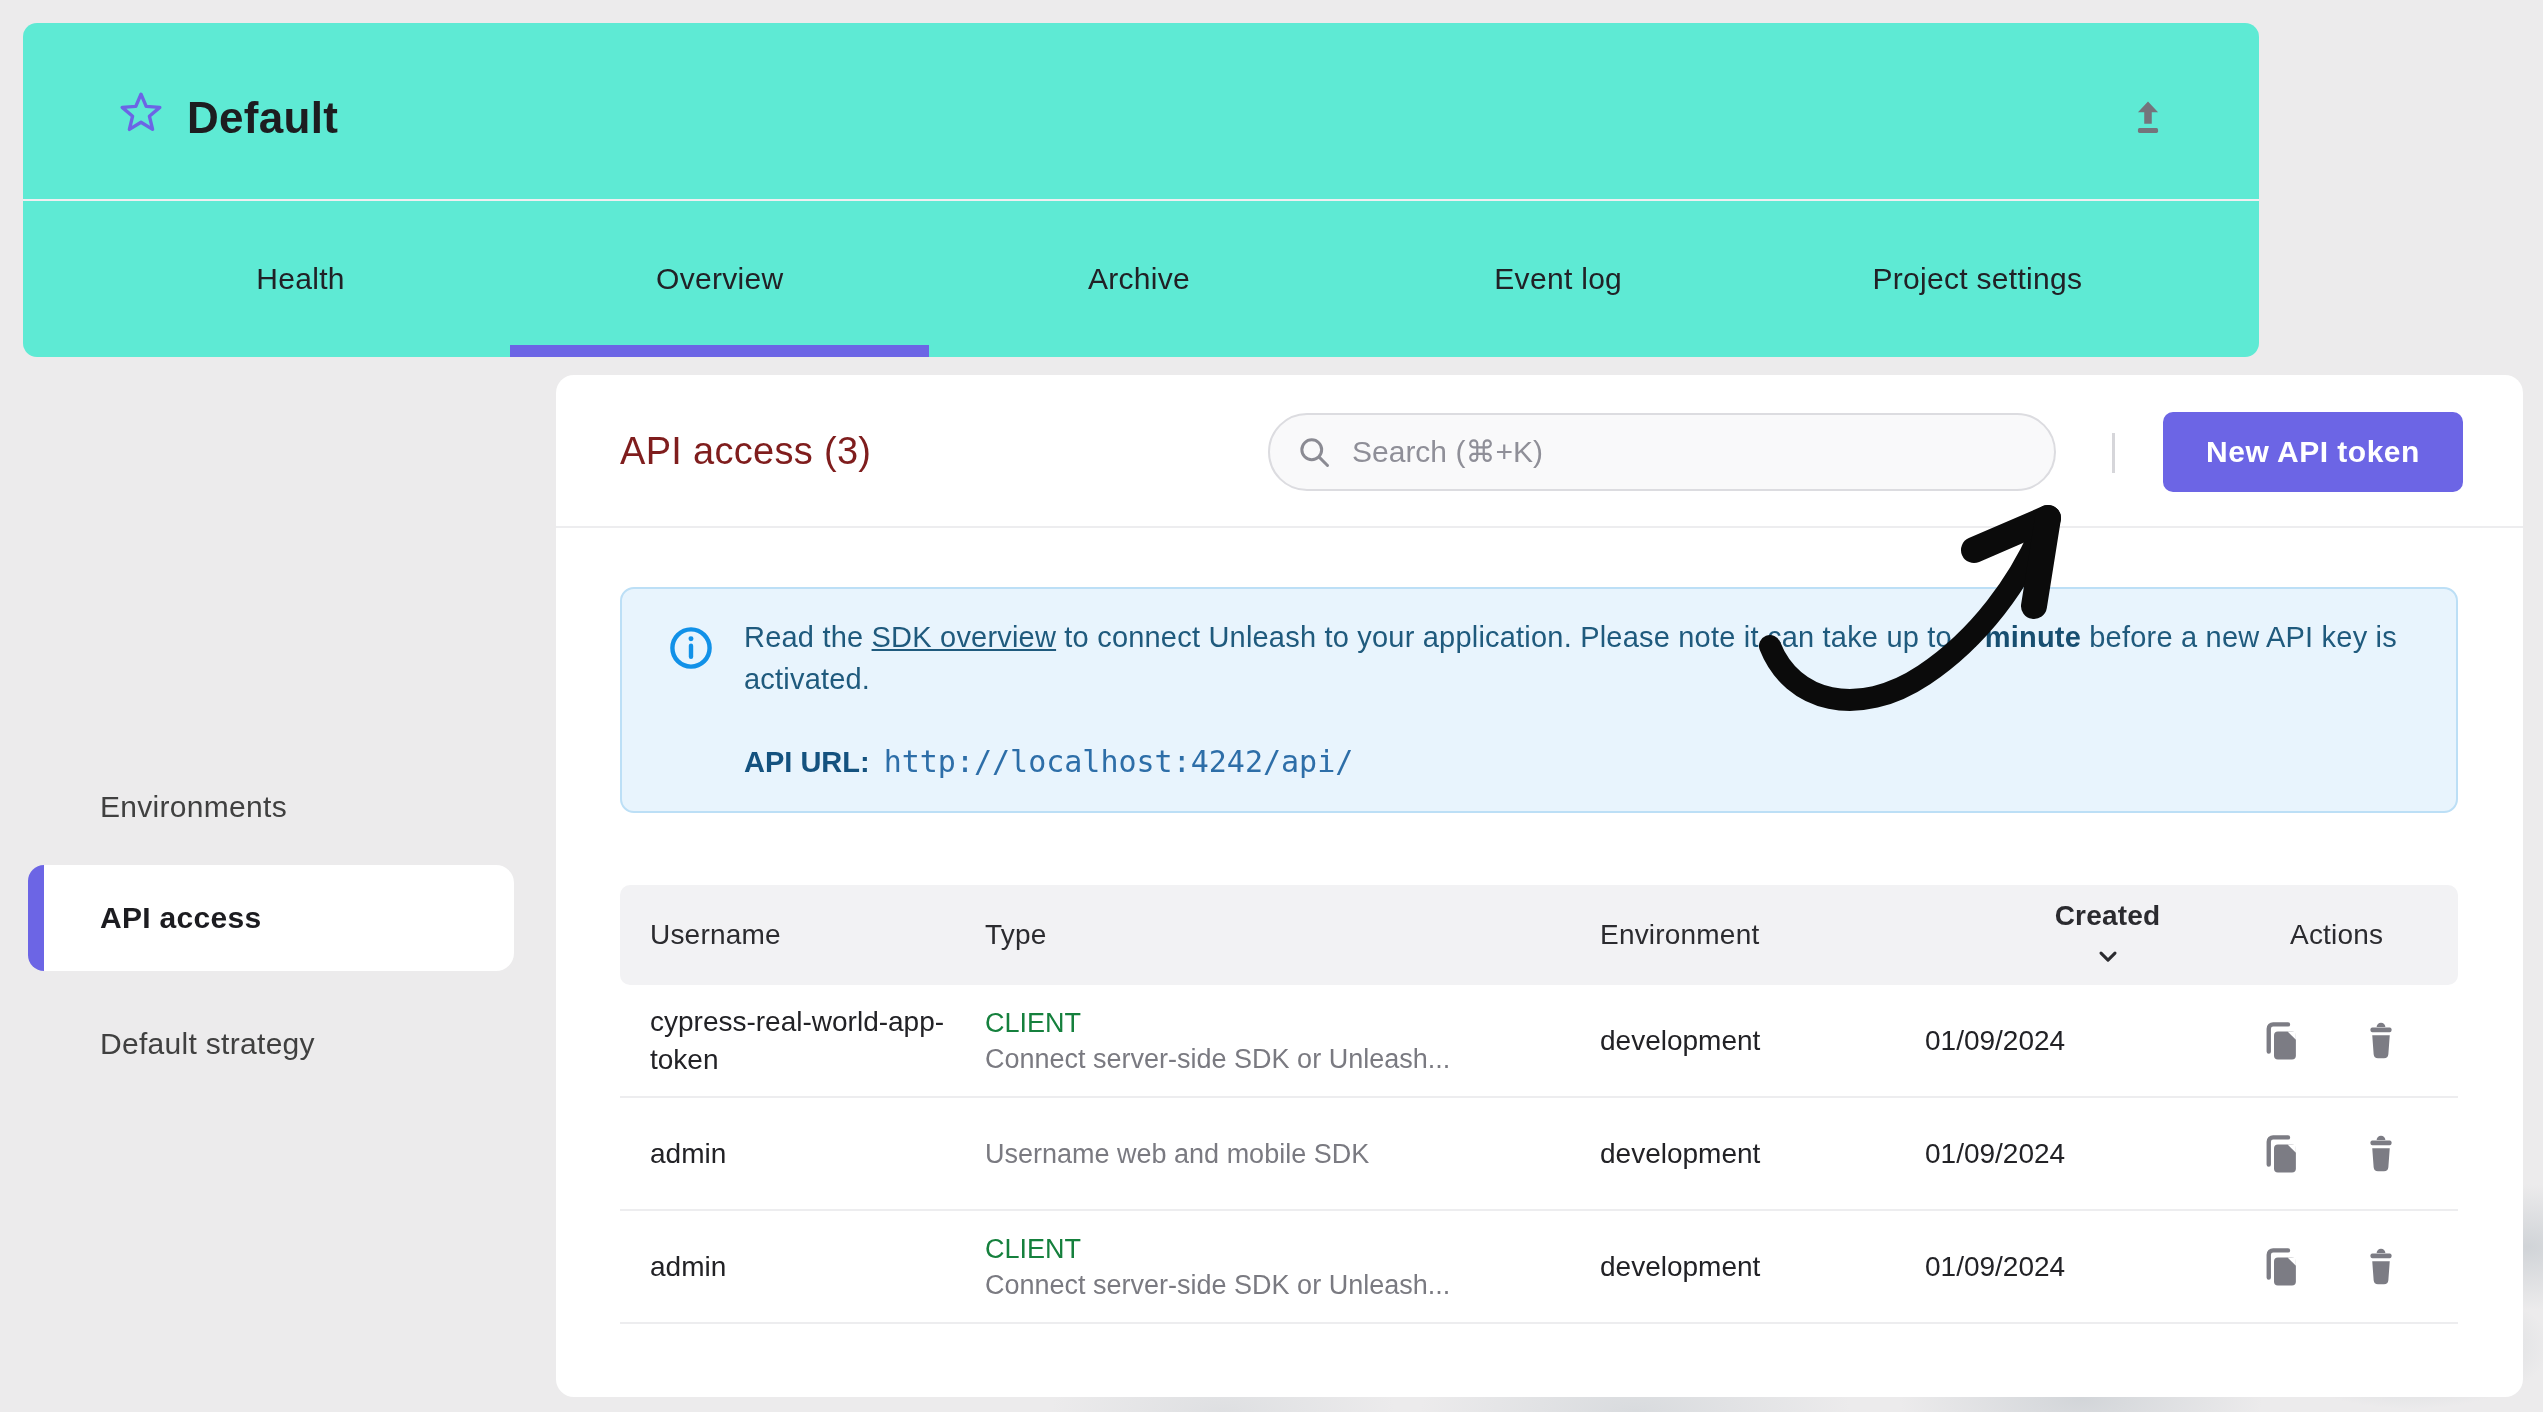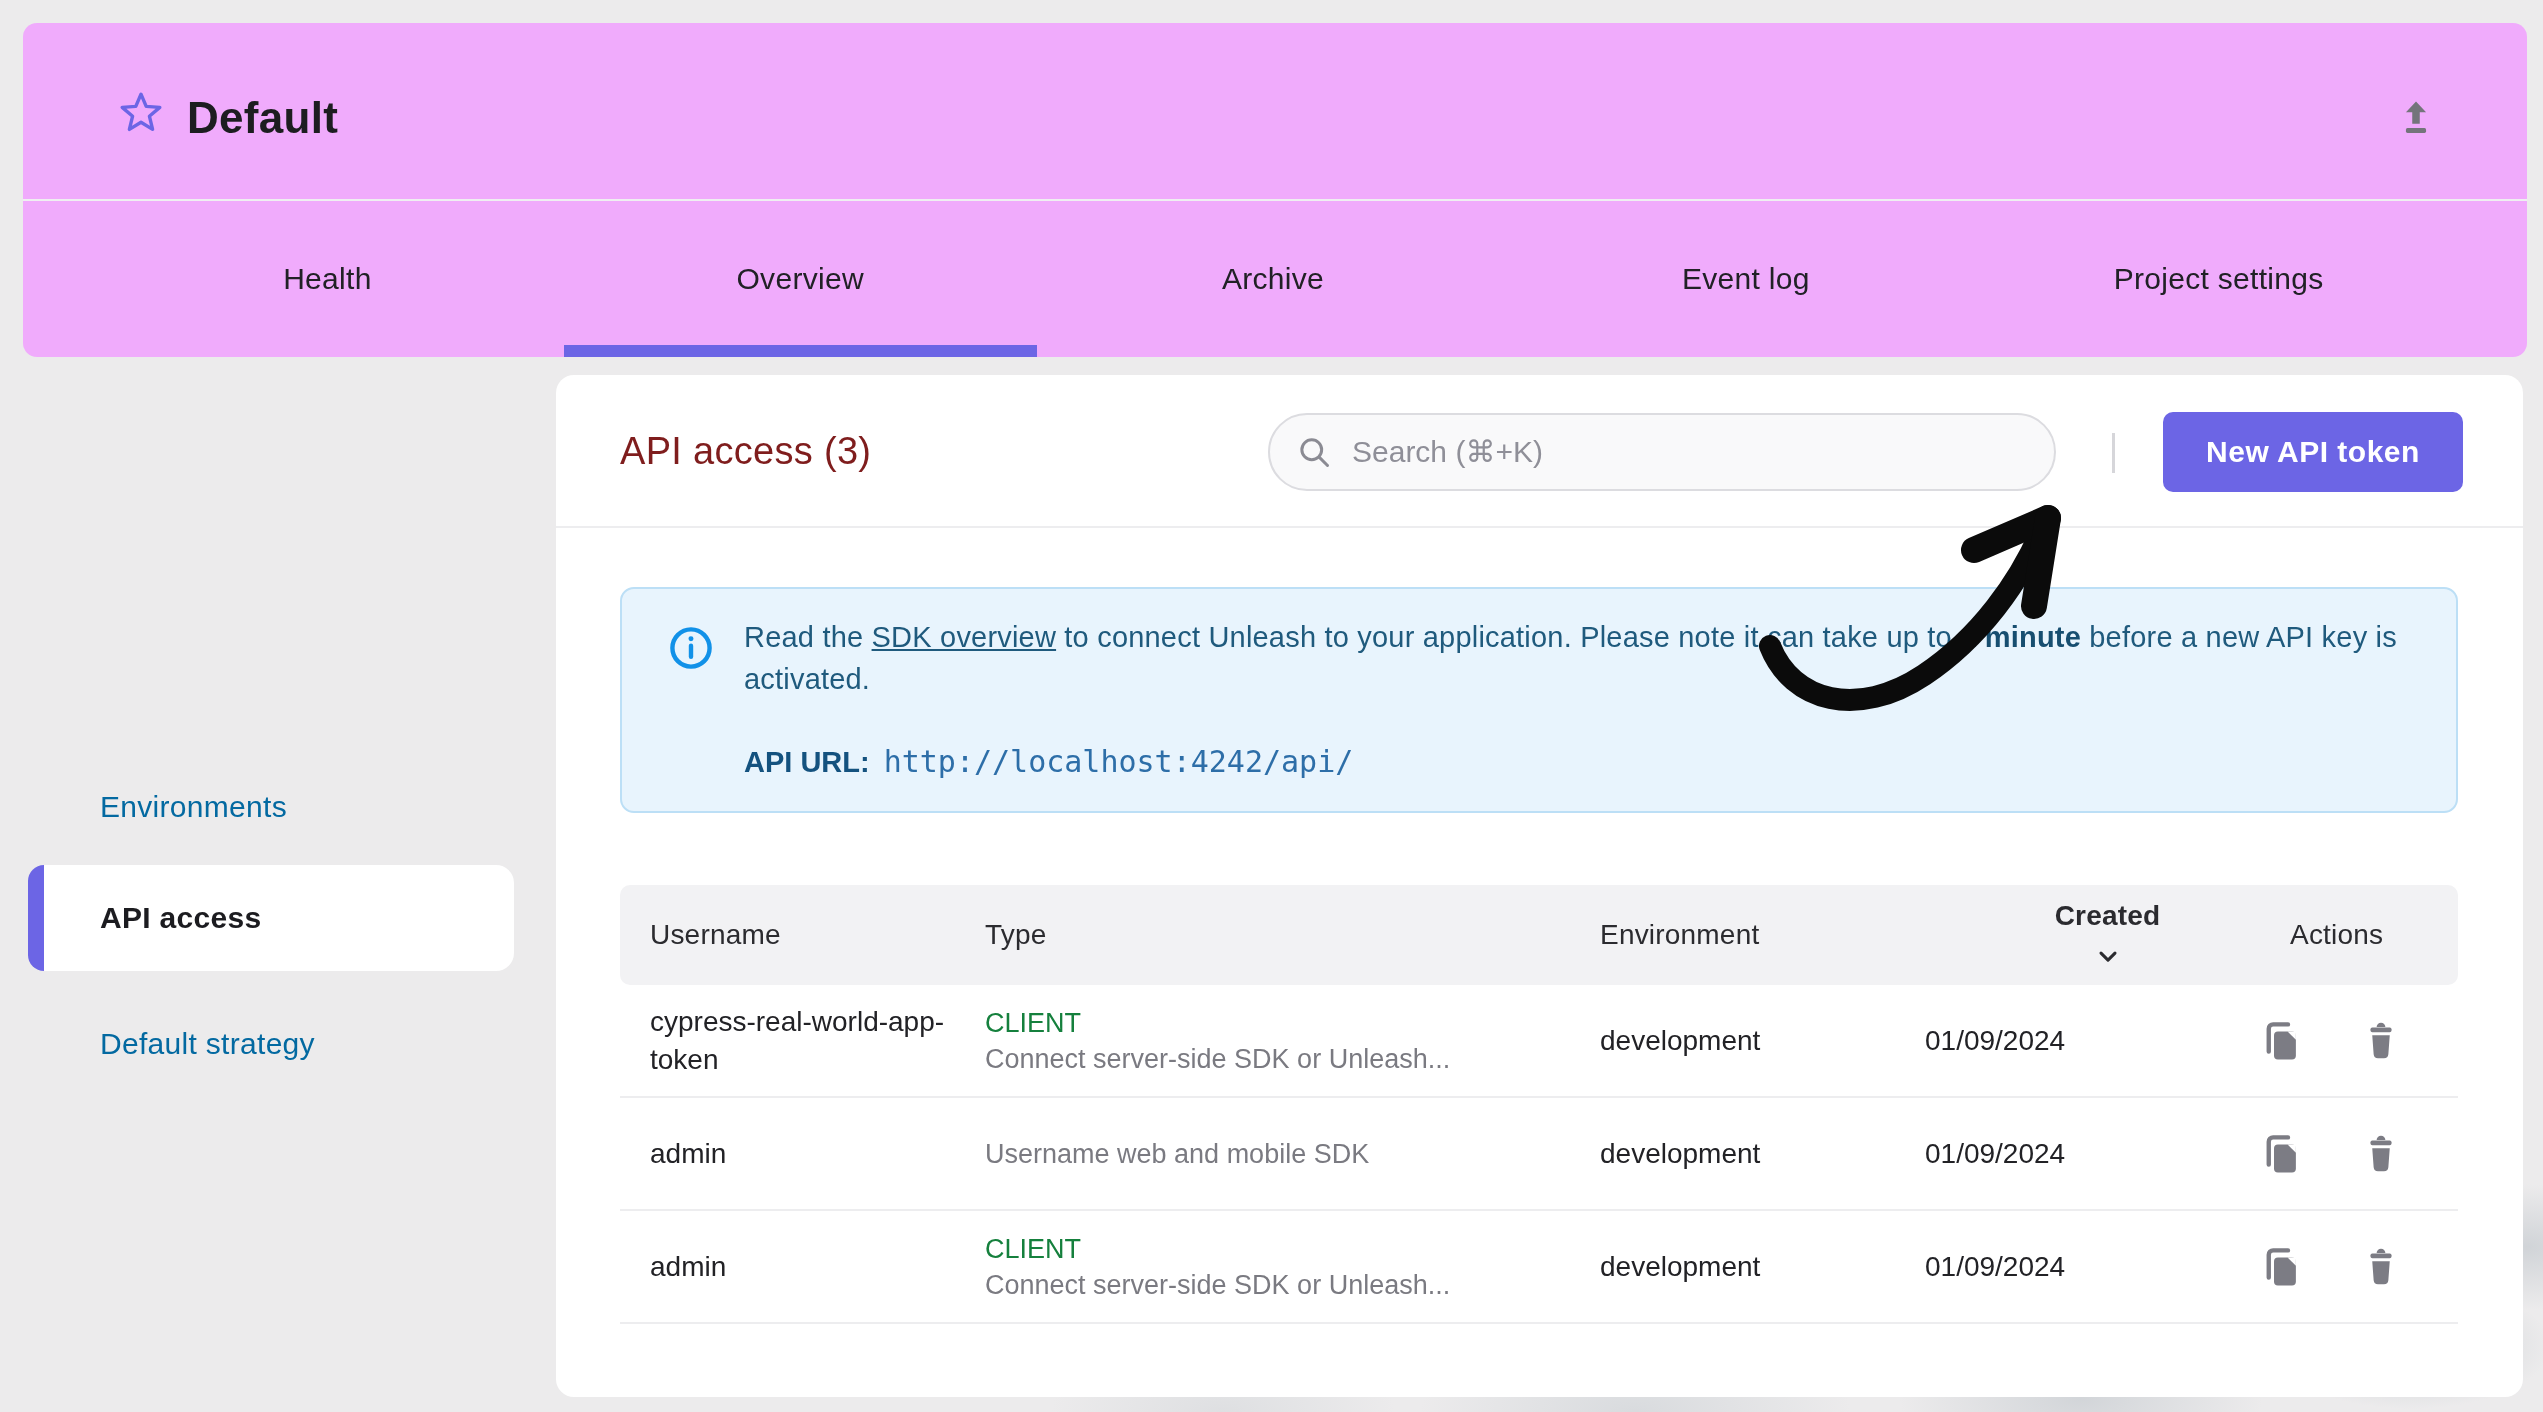--- a/index.html
+++ b/index.html
@@ -19,22 +19,22 @@
     background:
       radial-gradient(200px 90px at 92% 80%, rgba(148,162,172,.38), transparent 70%),
       radial-gradient(260px 110px at 72% 96%, rgba(150,162,172,.30), transparent 70%),
       radial-gradient(170px 90px at 99% 50%, rgba(150,162,172,.32), transparent 70%),
       radial-gradient(300px 120px at 45% 100%, rgba(160,172,181,.26), transparent 72%),
       radial-gradient(240px 100px at 20% 100%, rgba(166,176,184,.20), transparent 72%);
   }
 
   
   .top-card {
-    position:absolute; left:23px; top:23px; width:2504px; height:334px;
-    background:#f0abfc; border-radius:14px; z-index:1;
+    position:absolute; left:23px; top:23px; width:2236px; height:334px;
+    background:#5eead4; border-radius:14px; z-index:1;
   }
   .header-row { position:absolute; left:0; top:0; right:0; height:176px; }
   .star { position:absolute; left:94px; top:66px; width:48px; height:48px; cursor:pointer; }
   .star svg { width:100%; height:100%; display:block; }
   .proj-title {
     position:absolute; left:164px; top:70px;
     font-size:44px; font-weight:700; color:#1d1d20; letter-spacing:.3px;
   }
   .export { position:absolute; right:90px; top:74px; width:42px; height:42px; color:#74747B; cursor:pointer; }
   .export svg { width:100%; height:100%; display:block; }
@@ -45,21 +45,21 @@
     flex:1; position:relative; display:flex; align-items:center; justify-content:center;
     font-size:30px; color:#212126; cursor:pointer; letter-spacing:.3px;
   }
   .tab.active::after {
     content:''; position:absolute; left:0; right:0; bottom:0; height:12px; background:#6C65E5;
   }
 
   
   .sidebar { position:absolute; left:0; top:375px; width:556px; height:1020px; z-index:1; }
   .side-item {
-    position:absolute; left:100px; font-size:30px; color:#0369a1; cursor:pointer; letter-spacing:.3px;
+    position:absolute; left:100px; font-size:30px; color:#404040; cursor:pointer; letter-spacing:.3px;
   }
   .side-item.env { top:415px; }
   .side-item.strategy { top:652px; }
   .side-selected {
     position:absolute; left:28px; top:490px; width:486px; height:106px;
     background:#fff; border-radius:18px; cursor:pointer;
   }
   .side-selected .bar {
     position:absolute; left:0; top:0; bottom:0; width:16px;
     background:#6C65E5; border-radius:18px 0 0 18px;

